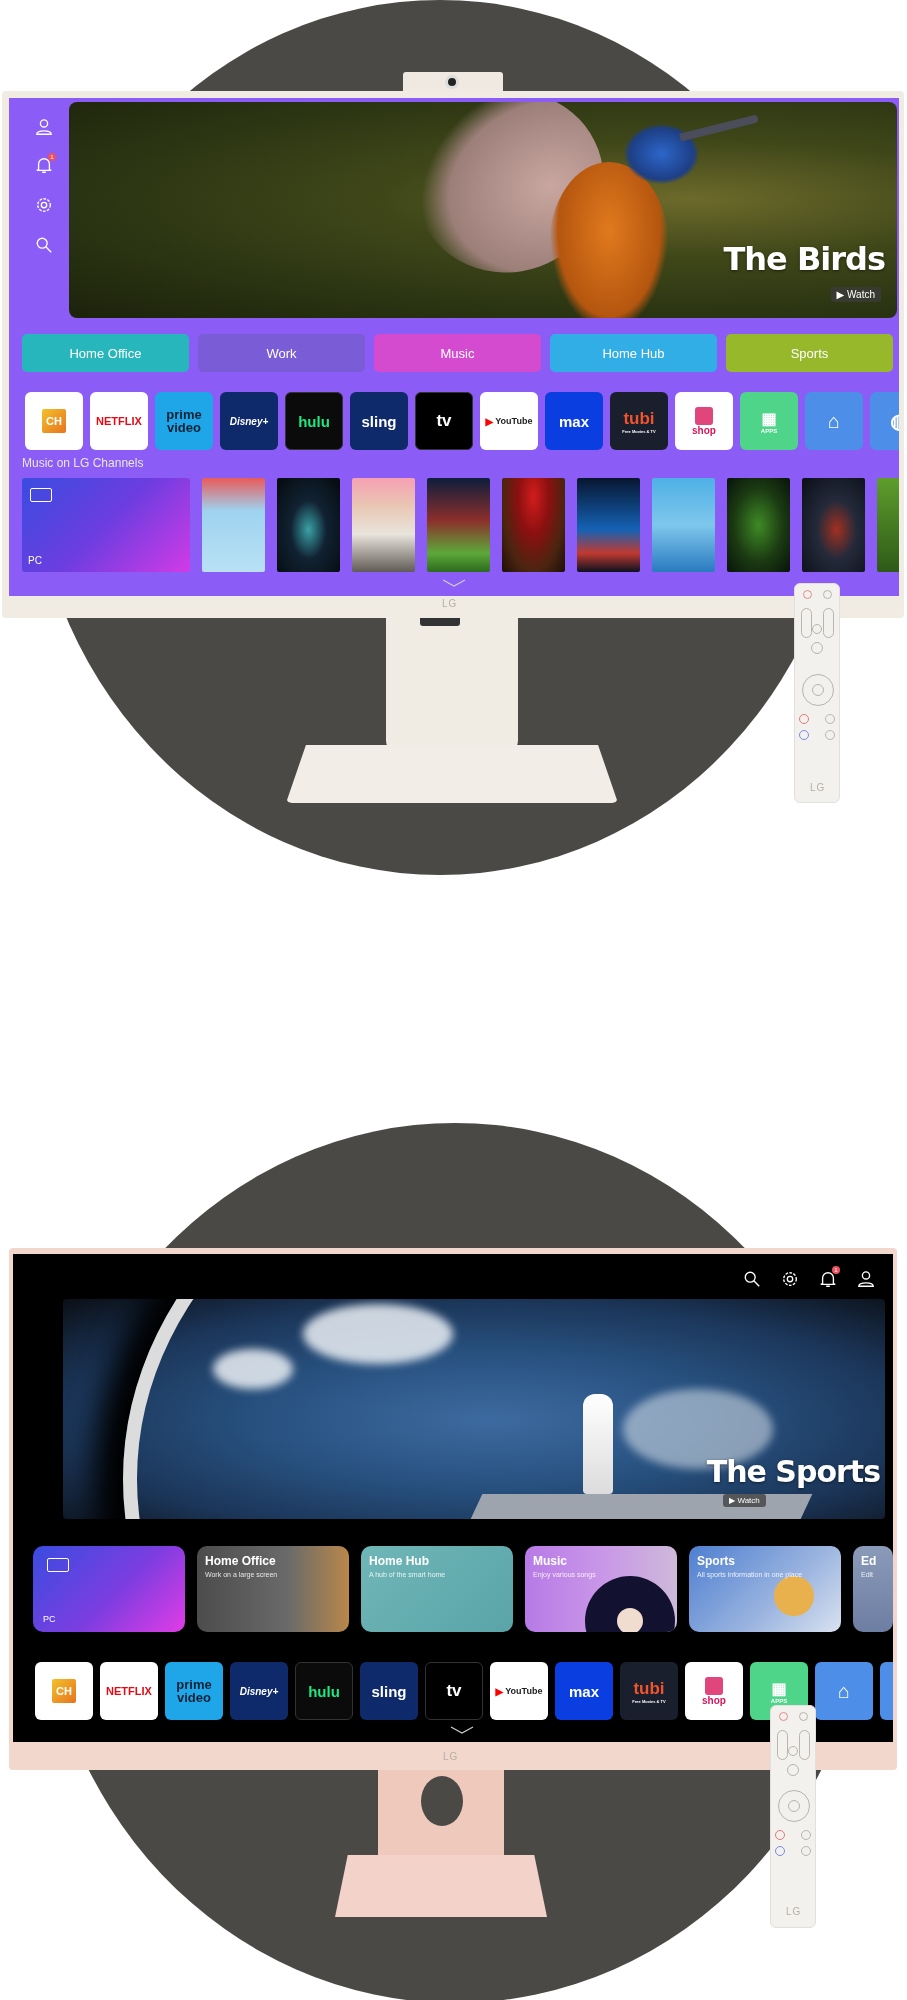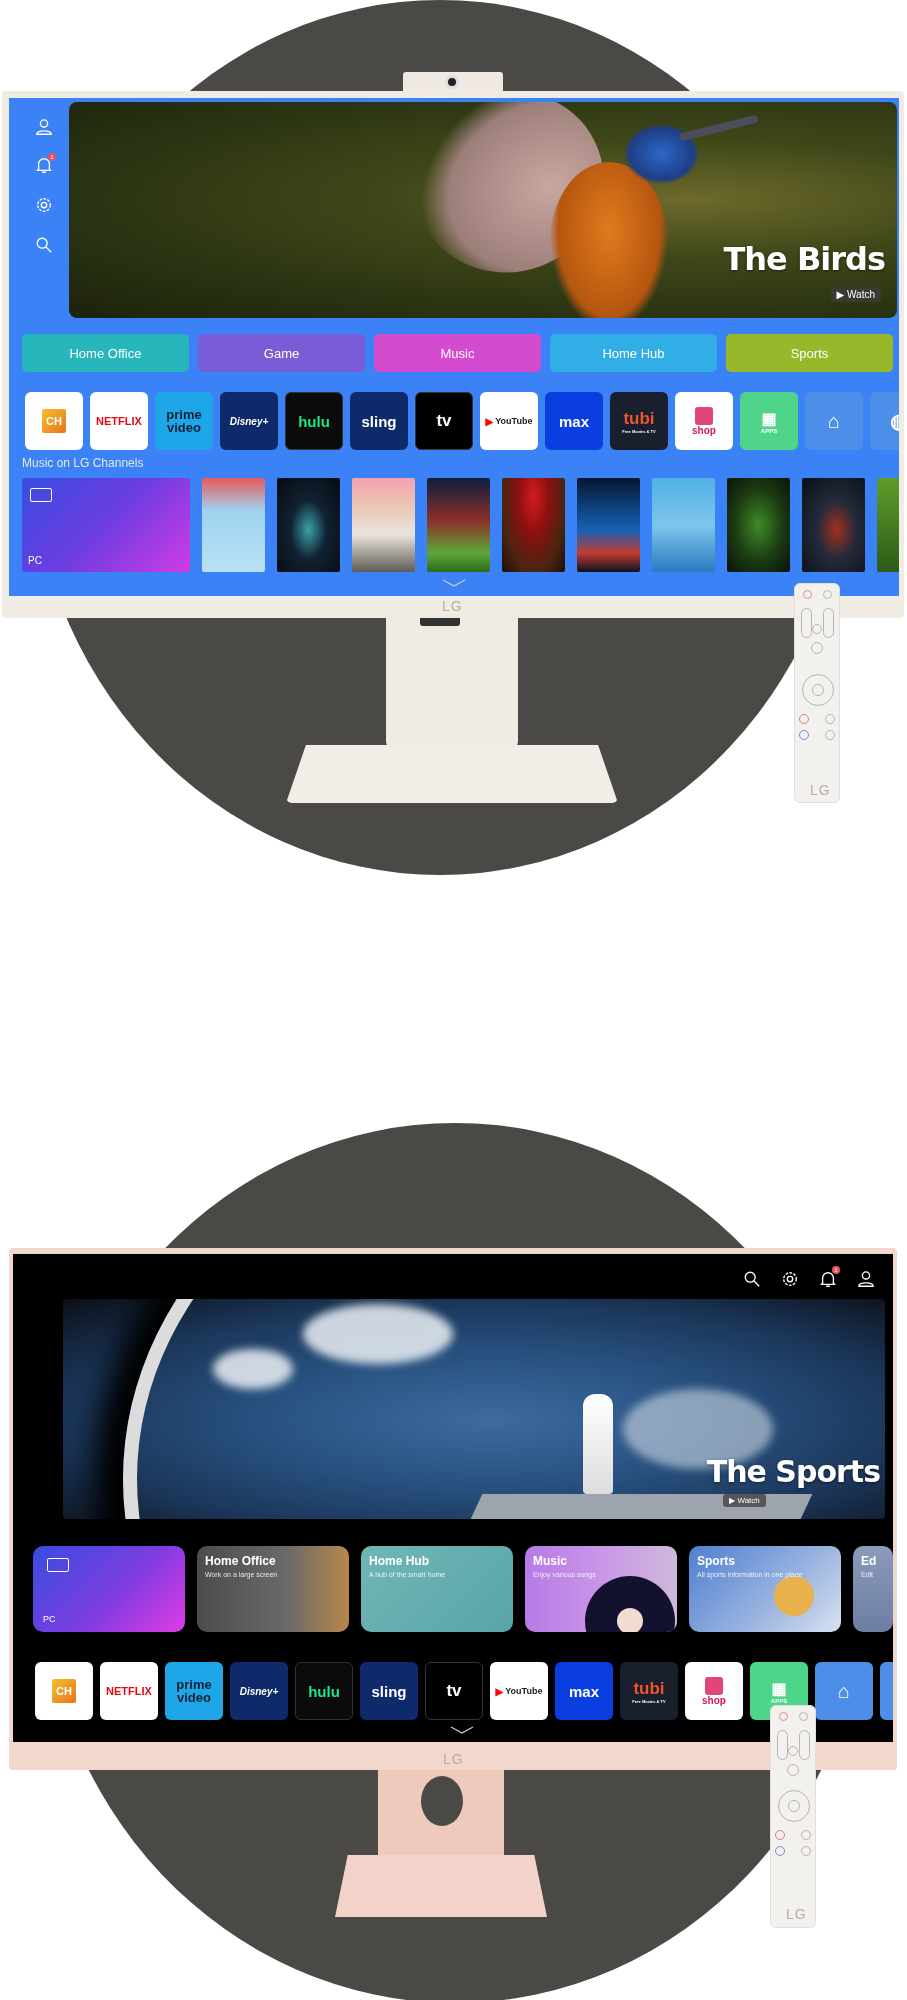--- a/index.html
+++ b/index.html
@@ -7,22 +7,22 @@
 
   .bg-circle { position: absolute; background: #4a4946; border-radius: 50%; }
   #circle1 { left: 30px; top: 0px; width: 820px; height: 875px; clip-path: inset(0 0 0 0); }
   #circle2 { left: 40px; top: 1123px; width: 830px; height: 880px; }
 
   
   .camera { position: absolute; left: 403px; top: 72px; width: 100px; height: 20px; background: #efe9e1; border-radius: 3px 3px 0 0; }
   .camera .lens { position: absolute; left: 42px; top: 3px; width: 14px; height: 14px; border-radius: 50%; background: #222; border: 3px solid #ddd; }
 
   .bezel1 { position: absolute; left: 2px; top: 91px; width: 902px; height: 527px; background: #f1ece3; border-radius: 4px; }
-  .screen1 { position: absolute; left: 9px; top: 98px; width: 890px; height: 498px; background: #3b82f6; overflow: hidden; }
-  .chin-logo { position: absolute; font-size: 14px; color: #b5afa6; letter-spacing: 1px; }
+  .screen1 { position: absolute; left: 9px; top: 98px; width: 890px; height: 498px; background: #8b5cf6; overflow: hidden; }
+  .chin-logo { position: absolute; font-size: 10px; color: #b5afa6; letter-spacing: 1px; }
 
   .sidebar1 { position: absolute; left: 0; top: 0; width: 58px; height: 240px; }
   .side-icon { position: absolute; left: 26px; width: 18px; height: 18px; color: #fff; }
   .hero1 { position: absolute; left: 60px; top: 4px; width: 828px; height: 216px; border-radius: 8px; overflow: hidden;
     background: radial-gradient(ellipse at 75% 45%, #6d6a2b 0%, #3f4719 35%, #2a3312 70%, #1c220b 100%); }
   .bird-body { position: absolute; left: 480px; top: 60px; width: 120px; height: 170px; background: radial-gradient(ellipse at 50% 40%, #e07a1e, #b5560f 60%, transparent 70%); border-radius: 50%; }
   .bird-head { position: absolute; left: 555px; top: 22px; width: 75px; height: 60px; background: radial-gradient(ellipse, #2d66c9, #1d3f86 60%, transparent 72%); border-radius: 50%; }
   .bird-beak { position: absolute; left: 610px; top: 22px; width: 80px; height: 8px; background: #4b4d5a; transform: rotate(-14deg); border-radius: 0 8px 8px 0; }
   .bird-wing { position: absolute; left: 345px; top: -10px; width: 190px; height: 180px; background: radial-gradient(ellipse at 70% 60%, #c9a7a0, #9d7f7a 55%, transparent 70%); border-radius: 50%; transform: rotate(-20deg); }
   .hero-title { position: absolute; color: #fff; font-weight: bold; font-family: "DejaVu Sans", sans-serif; letter-spacing: -1px; text-shadow: 0 1px 3px rgba(0,0,0,.5); }
@@ -105,21 +105,21 @@
     <div class="bird-wing"></div>
     <div class="bird-body"></div>
     <div class="bird-head"></div>
     <div class="bird-beak"></div>
     <div class="hero-title" style="right:12px; top:138px; font-size:32px;">The Birds</div>
     <div class="watch-btn" style="right:16px; top:185px;">▶ Watch</div>
   </div>
 
   <div class="cat-row">
     <div class="cat-btn" style="background:#27b6bc">Home Office</div>
-    <div class="cat-btn" style="background:#7a5cd6">Game</div>
+    <div class="cat-btn" style="background:#7a5cd6">Work</div>
     <div class="cat-btn" style="background:#d44bcf">Music</div>
     <div class="cat-btn" style="background:#31aee6">Home Hub</div>
     <div class="cat-btn" style="background:#98b82c">Sports</div>
   </div>
 
   <div class="app-row" style="left:16px; top:294px;">
     <div class="app-tile" style="background:#fff">
         <span style="background:linear-gradient(135deg,#f3c12a,#e8731f);color:#fff;font-size:11px;padding:6px 4px;border-radius:2px">CH</span>
       </div>
     <div class="app-tile" style="background:#fff;color:#e50914;font-size:11px;">NETFLIX</div>

